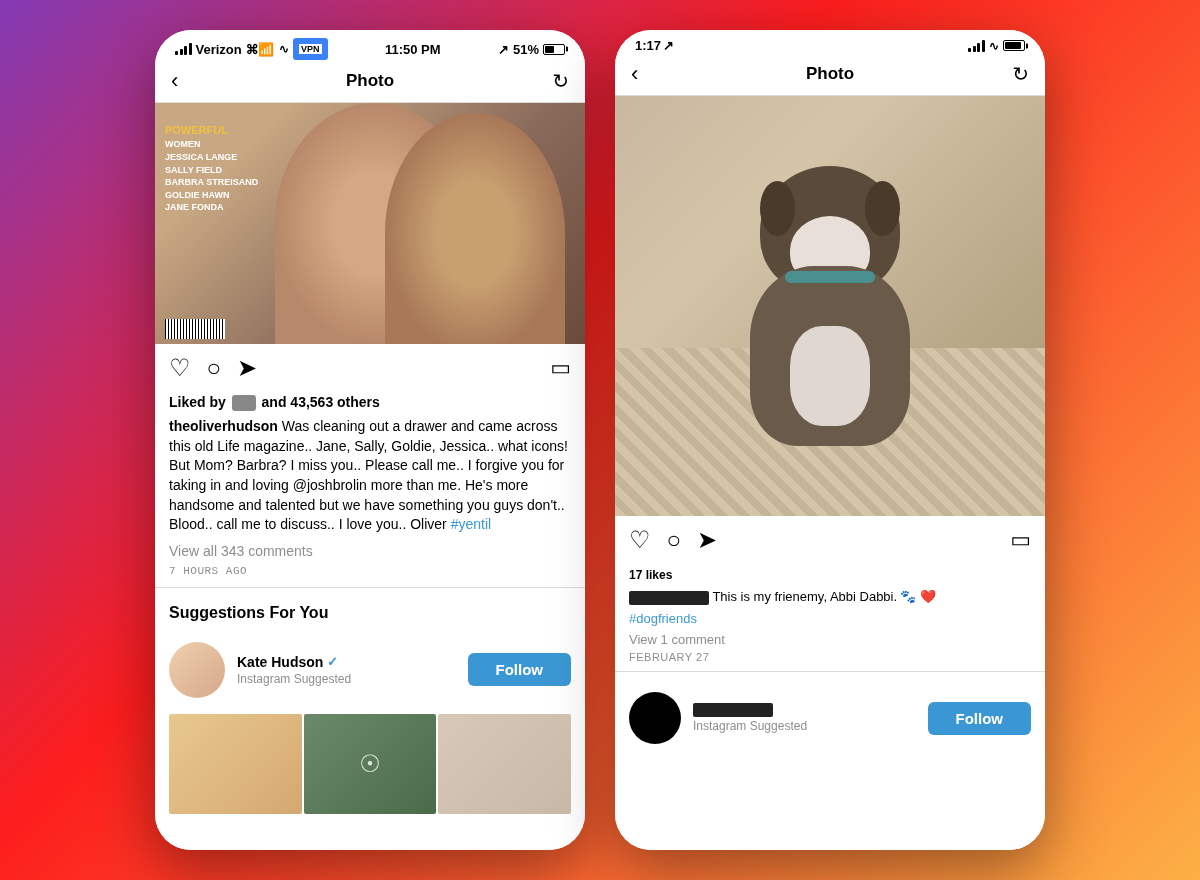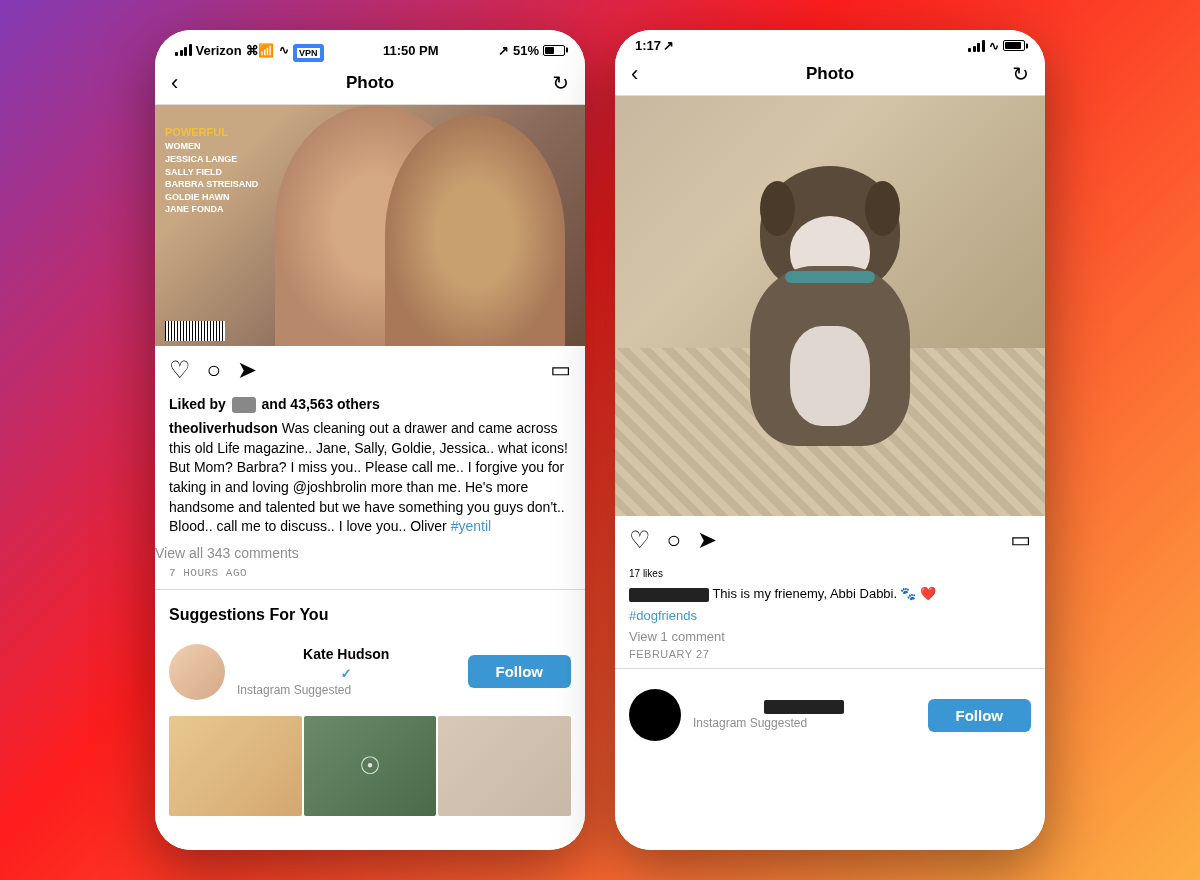--- a/index.html
+++ b/index.html
@@ -43,24 +43,23 @@
       border-radius: 1px;
     }
     .signal-bars span:nth-child(1) { height: 4px; }
     .signal-bars span:nth-child(2) { height: 6px; }
     .signal-bars span:nth-child(3) { height: 9px; }
     .signal-bars span:nth-child(4) { height: 12px; }
     .wifi-icon { font-size: 12px; }
     .vpn-badge {
       font-size: 9px;
       font-weight: 700;
-      border: 4px solid #3b82f6;
+      border: 6px solid #3b82f6;
       border-radius: 3px;
       padding: 0 2px;
-      margin-top: 6px;
     }
     .battery {
       display: flex;
       align-items: center;
       gap: 2px;
       font-size: 12px;
     }
     .battery-body {
       width: 22px;
       height: 11px;
@@ -317,21 +316,21 @@
     }
     .caption .username {
       font-weight: 700;
       text-align: center;
     }
     .caption .hashtag {
       color: #3b97d3;
     }
     
     .comments-link {
-      padding: 2px 0;
+      padding: 2px 14px;
       font-size: 14px;
       color: #8e8e8e;
       cursor: pointer;
     }
     .timestamp {
       padding: 4px 14px 10px;
       font-size: 11px;
       color: #8e8e8e;
       text-transform: uppercase;
       letter-spacing: 0.5px;
@@ -372,21 +371,20 @@
     }
     .suggestion-info {
       flex: 1;
     }
     .suggestion-name {
       font-size: 14px;
       font-weight: 600;
       display: flex;
       align-items: center;
       gap: 4px;
-      flex-direction: column;
     }
     .verified-badge {
       color: #3b97d3;
       font-size: 13px;
     }
     .suggestion-sub {
       font-size: 12px;
       color: #8e8e8e;
       margin-top: 2px;
     }
@@ -420,21 +418,21 @@
     .camera-icon-overlay {
       position: absolute;
       top: 50%;
       left: 50%;
       transform: translate(-50%, -50%);
       font-size: 24px;
       color: rgba(255,255,255,0.8);
     }
 
     
-    .likes-small { padding: 4px 14px; font-size: 10px; font-weight: 400; }
+    .likes-small { padding: 4px 14px; font-size: 12px; font-weight: 700; }
     .caption-small { padding: 2px 14px 4px; font-size: 13px; line-height: 1.4; color: #000; }
     .hashtag-line { padding: 1px 14px 4px; font-size: 13px; color: #3b97d3; }
     .comment-link-small { padding: 2px 14px; font-size: 13px; color: #8e8e8e; }
     .timestamp-small { padding: 2px 14px 8px; font-size: 11px; color: #8e8e8e; text-transform: uppercase; letter-spacing: 0.5px; }
     .suggestion-avatar-black {
       width: 52px;
       height: 52px;
       border-radius: 50%;
       background: #000;
       flex-shrink: 0;

